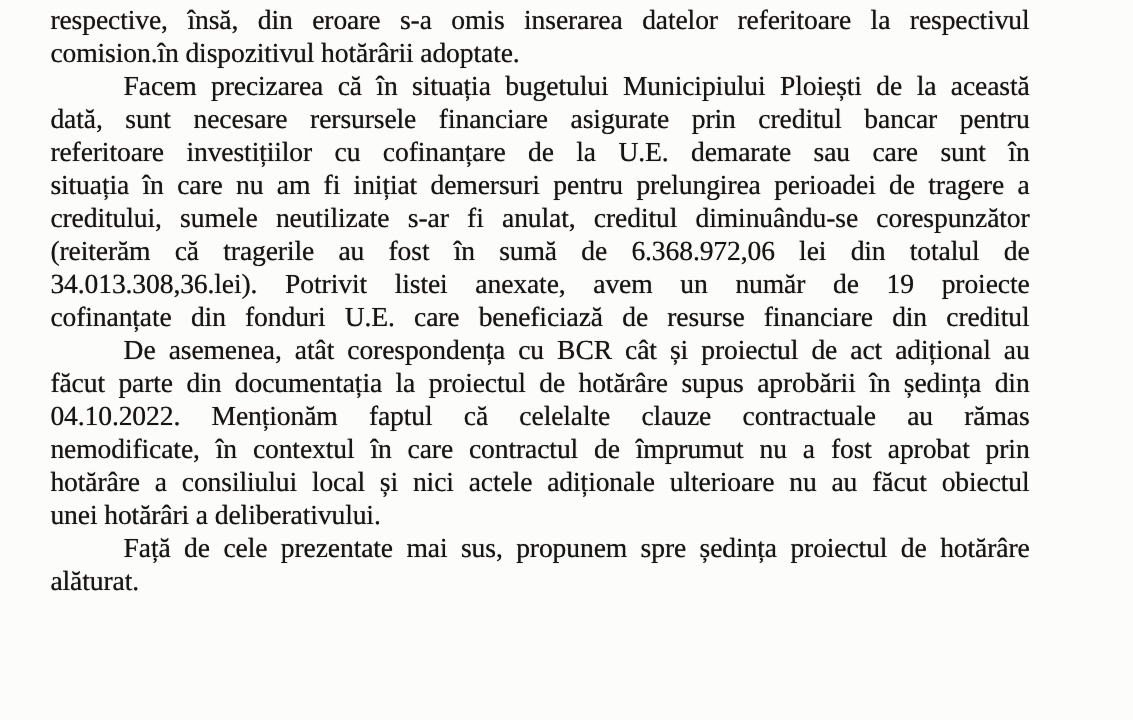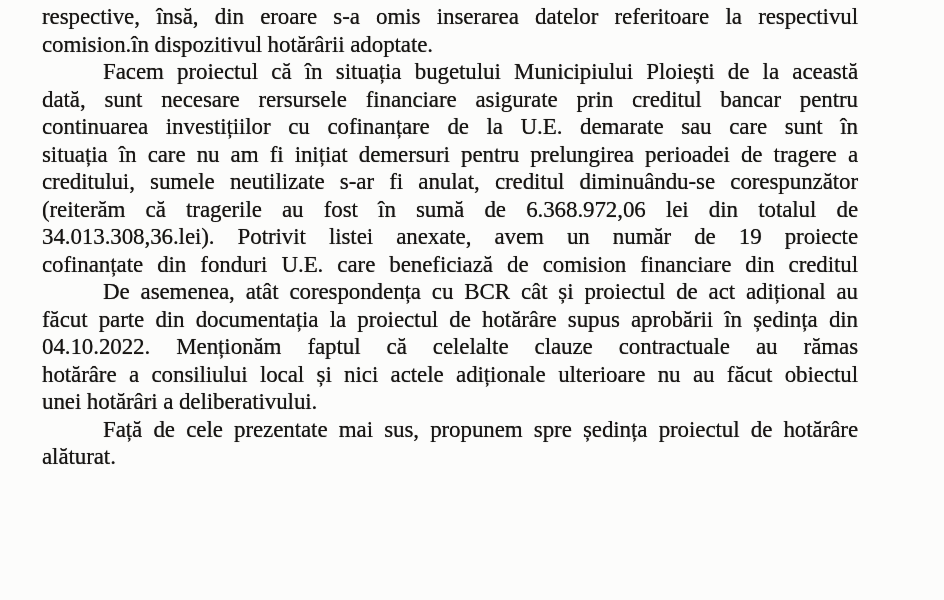--- a/index.html
+++ b/index.html
@@ -45,34 +45,35 @@
 <body>
 
 <div class="page">
 
   <div class="para">
     <div class="line">respective, însă, din eroare s-a omis inserarea datelor referitoare la respectivul</div>
     <div class="line end">comision.în dispozitivul hotărârii adoptate.</div>
   </div>
 
   <div class="para">
-    <div class="line indent">Facem proiectul că în situația bugetului Municipiului Ploiești de la această</div>
+    <div class="line indent">Facem precizarea că în situația bugetului Municipiului Ploiești de la această</div>
     <div class="line">dată, sunt necesare rersursele financiare asigurate prin creditul bancar pentru</div>
-    <div class="line">continuarea investițiilor cu cofinanțare de la U.E. demarate sau care sunt în</div>
+    <div class="line">referitoare investițiilor cu cofinanțare de la U.E. demarate sau care sunt în</div>
     <div class="line">situația în care nu am fi inițiat demersuri pentru prelungirea perioadei de tragere a</div>
     <div class="line">creditului, sumele neutilizate s-ar fi anulat, creditul diminuându-se corespunzător</div>
     <div class="line">(reiterăm că tragerile au fost în sumă de 6.368.972,06 lei din totalul de</div>
     <div class="line">34.013.308,36.lei). Potrivit listei anexate, avem un număr de 19 proiecte</div>
-    <div class="line">cofinanțate din fonduri U.E. care beneficiază de comision financiare din creditul</div>
+    <div class="line">cofinanțate din fonduri U.E. care beneficiază de resurse financiare din creditul</div>
   </div>
 
   <div class="para">
     <div class="line indent">De asemenea, atât corespondența cu BCR cât și proiectul de act adițional au</div>
     <div class="line">făcut parte din documentația la proiectul de hotărâre supus aprobării în ședința din</div>
     <div class="line">04.10.2022. Menționăm faptul că celelalte clauze contractuale au rămas</div>
+    <div class="line">nemodificate, în contextul în care contractul de împrumut nu a fost aprobat prin</div>
     <div class="line">hotărâre a consiliului local și nici actele adiționale ulterioare nu au făcut obiectul</div>
     <div class="line end">unei hotărâri a deliberativului.</div>
   </div>
 
   <div class="para">
     <div class="line indent">Față de cele prezentate mai sus, propunem  spre ședința proiectul de hotărâre</div>
     <div class="line end">alăturat.</div>
   </div>
 
 </div>

